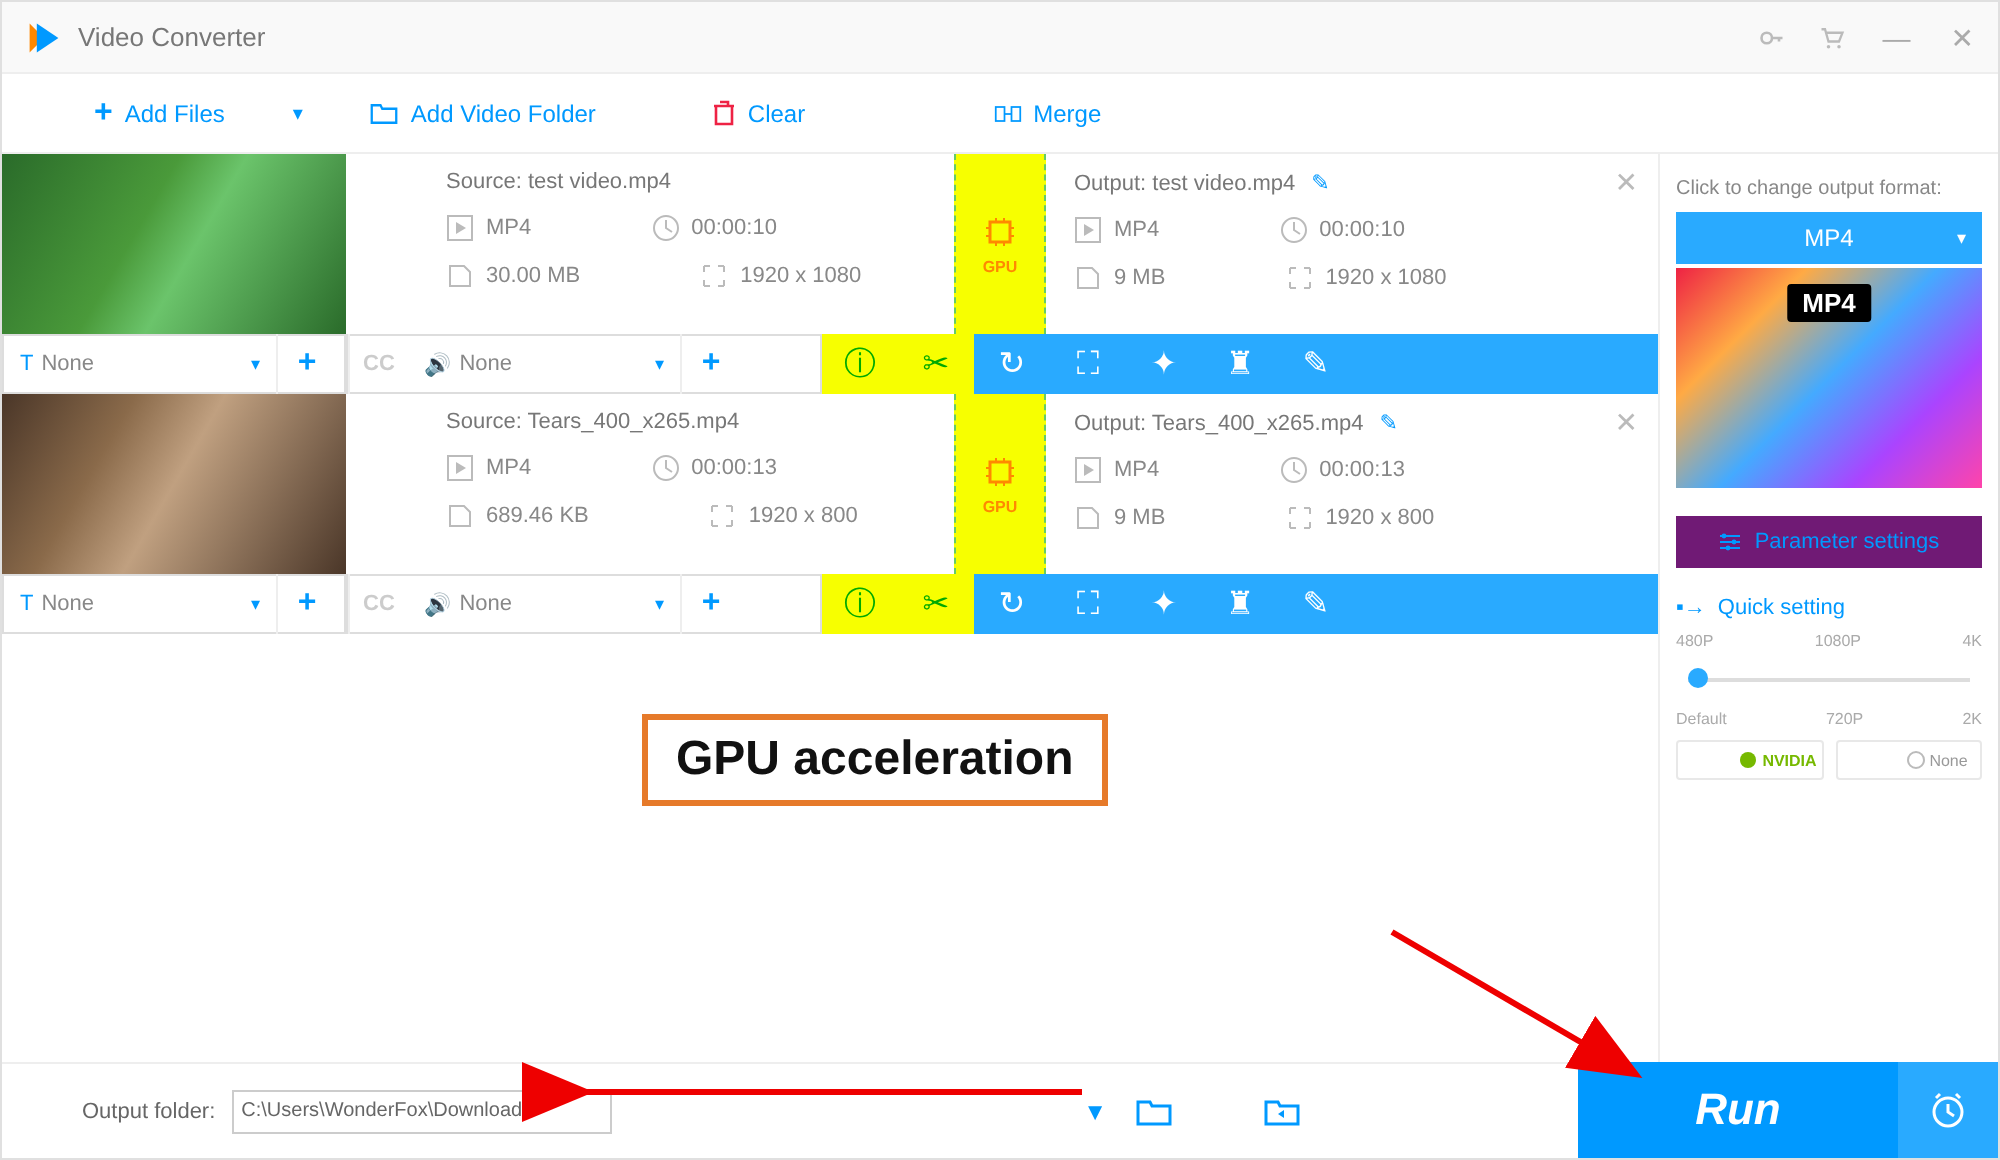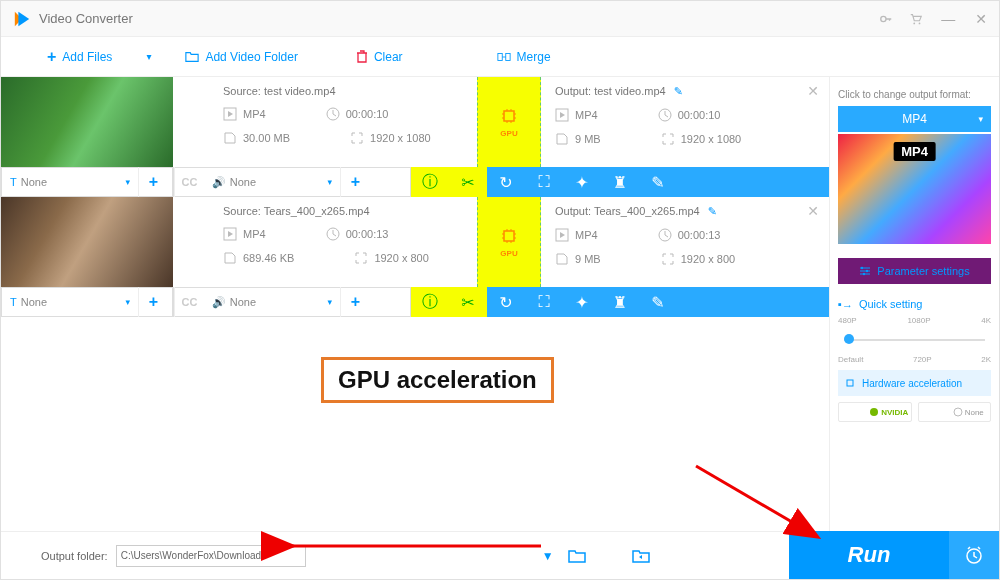--- a/index.html
+++ b/index.html
@@ -31,21 +31,21 @@
 .item-top { display: flex; height: 90px; gap: 36px; }
 .thumb { width: 172px; height: 90px; background: #333; flex-shrink: 0; }
 .thumb.t1 { background: linear-gradient(120deg,#2a6b2a 0%,#4a9a3a 40%,#6bc46b 55%,#2a6b2a 100%);}
 .thumb.t2 { background: linear-gradient(120deg,#4a3628 0%,#8a6a4a 30%,#c0a080 50%,#4a3628 100%);}
 .info { flex: 1; display: flex; position: relative; padding:0; }
 .col { width: 268px; padding: 8px 14px 4px 14px; font-size: 11px; color: #888; }
 .src-line { margin-bottom: 10px; color:#777; font-size:11px;}
 .meta-row { display: flex; gap: 60px; margin-bottom: 10px; }
 .meta { display: flex; align-items: center; gap: 6px; }
 .mi { width: 14px; height: 14px; color: #bbb; flex-shrink:0;}
-.mid-strip { width: 64px; background: #f7ff00; border-left:1px dashed #6c6; border-right:1px dashed #6c6; display:flex; flex-direction:column; align-items:center; justify-content:center; gap:4px; flex-shrink:0;}
+.mid-strip { width: 46px; background: #f7ff00; border-left:1px dashed #6c6; border-right:1px dashed #6c6; display:flex; flex-direction:column; align-items:center; justify-content:center; gap:4px; flex-shrink:0;}
 .gpu-chip { width:18px; height:18px; color:#ff8800;}
 .gpu-txt { font-size:8px; color:#ff8800; font-weight:bold;}
 .edit-pen { color:#0099ff; margin-left:8px; cursor:pointer;}
 .close-x { position:absolute; right:10px; top:6px; color:#bbb; cursor:pointer; font-size:14px;}
 
 
 .abar { height: 30px; background: #29aaff; display: flex; align-items: center; }
 .abar-white { background:#fff; display:flex; align-items:center; height:30px; border:1px solid #ddd;}
 .subtitle-dd { width: 132px; height: 26px; background:#fff; display:flex; align-items:center; padding:0 6px; font-size:11px; color:#888; gap:4px; margin:0 2px;}
 .sq-btn { width: 30px; height: 30px; display:flex; align-items:center; justify-content:center; color:#0099ff; cursor:pointer; border-left:1px solid #eee; font-size:16px; font-weight:bold;}
@@ -404,26 +404,20 @@
         </div>
       <div class="slider">
           <div class="slider-track"></div>
           <div class="slider-thumb"></div>
         </div>
       <div class="slider-labels">
           <span>Default</span>
           <span>720P</span>
           <span>2K</span>
         </div>
-      <div class="hw-btn">
-        <svg width="12" height="12" viewBox="0 0 12 12">
-            <rect x="3" y="3" width="6" height="6" fill="none" stroke="#0099ff"></rect>
-          </svg>
-        <span>Hardware acceleration</span>
-      </div>
       <div class="vendor-row">
         <div class="vendor">
             <svg width="10" height="10" viewBox="0 0 10 10">
               <circle cx="5" cy="5" r="4" fill="#76b900"></circle>
             </svg>
             <span class="nv">NVIDIA</span>
           </div>
         <div class="vendor">
             <svg width="10" height="10" viewBox="0 0 10 10">
               <circle cx="5" cy="5" r="4" fill="none" stroke="#bbb"></circle>

